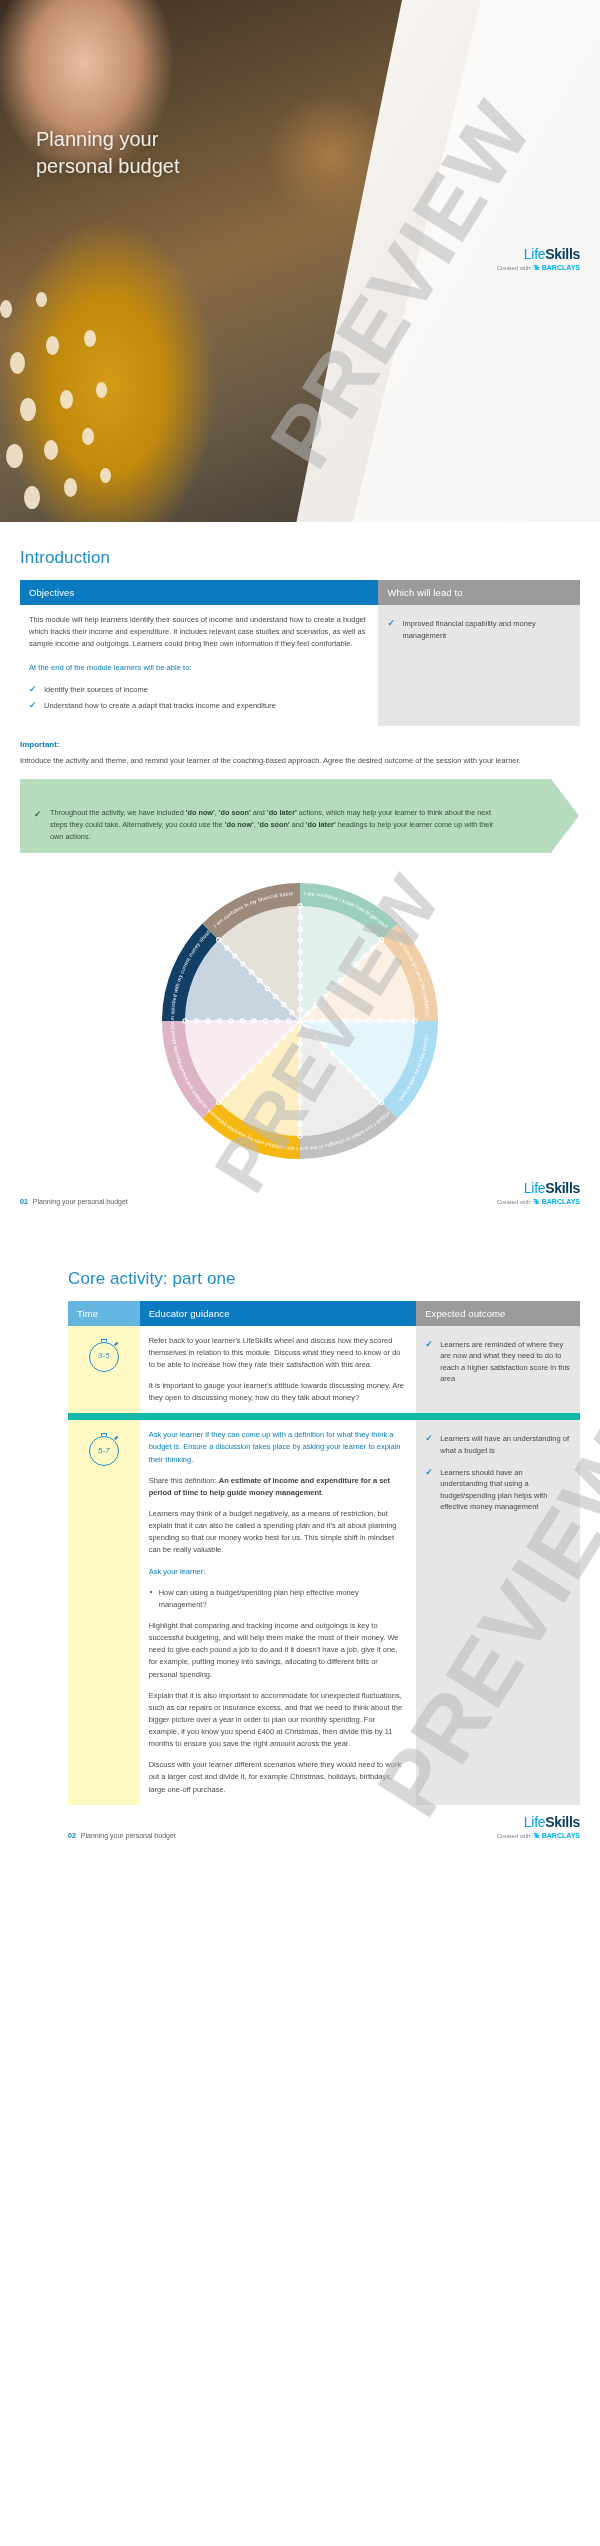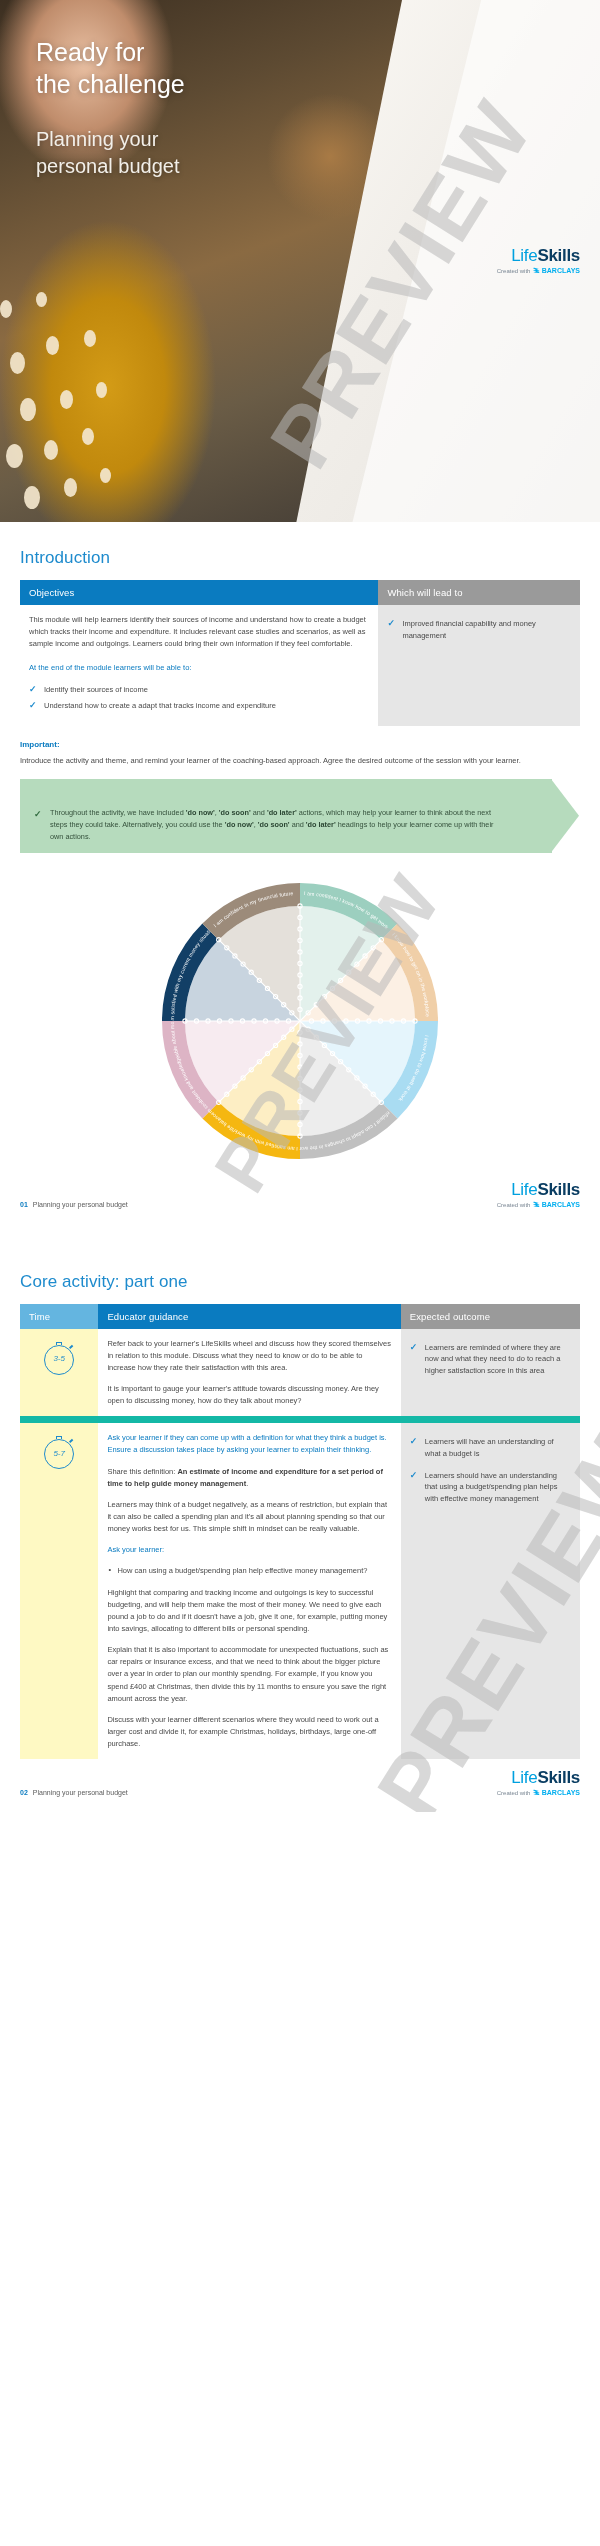--- a/index.html
+++ b/index.html
@@ -56,21 +56,21 @@
 
   
   .wm {
     position:absolute; z-index:4; pointer-events:none;
     color:#b9b9b9; opacity:.55; font-weight:700; letter-spacing:2px;
     transform:rotate(-58deg); transform-origin:center;
     white-space:nowrap; font-family:"Liberation Sans",sans-serif;
   }
 
   
-  .logo-life { font-size:17px; font-weight:300; color:#00a0df; letter-spacing:-0.3px; line-height:1; }
+  .logo-life { font-size:14px; font-weight:300; color:#00a0df; letter-spacing:-0.3px; line-height:1; }
   .logo-life b { font-weight:700; color:#0a3d62; }
   .logo-sub { font-size:6px; color:#7a8794; margin-top:3px; white-space:nowrap; }
   .logo-sub .bc { color:#00aeef; font-weight:700; font-size:7px; }
   .eagle { display:inline-block; width:8px; height:7px; vertical-align:-1px; }
 
   
   .sheet { padding:0 20px; }
   h2.section {
     color:#1e8bcd; font-weight:400; font-size:17px;
     margin:26px 0 12px 0; letter-spacing:.1px;
@@ -167,24 +167,20 @@
       <div class="dot" style="left:82px;top:428px;width:12px;height:17px;"></div>
       <div class="dot" style="left:24px;top:486px;width:16px;height:23px;"></div>
       <div class="dot" style="left:64px;top:478px;width:13px;height:19px;"></div>
       <div class="dot" style="left:100px;top:468px;width:11px;height:15px;"></div>
       <div class="dot" style="left:0px;top:300px;width:12px;height:18px;"></div>
       <div class="dot" style="left:36px;top:292px;width:11px;height:15px;"></div>
     </div>
     <div class="cover-wedge"></div>
     <div class="cover-wedge2"></div>
 
-    <div class="cover-title">
-      <div>Ready for</div>
-      <div>the challenge</div>
-    </div>
     <div class="cover-sub">
       <div>Planning your</div>
       <div>personal budget</div>
     </div>
 
     <div class="wm" style="left:196px; top:235px; font-size:86px;">PREVIEW</div>
 
     <div class="cover-logo">
       <div class="logo-life"><span>Life</span><b>Skills</b></div>
       <div class="logo-sub">
@@ -413,21 +409,21 @@
           <path d="M2 2 L10 7 L2 8 L11 11 L3 13 L18 14 L18 11 L12 9 L19 8 L11 5 L17 4 L6 1 Z" fill="#00aeef"></path>
         </svg>
         <span class="bc">BARCLAYS</span>
       </div>
     </div>
   </div>
 </div>
 
 <div class="pagebreak"></div>
 
-<div class="page" style="position:relative;">
+<div class="page" style="position:relative;padding-left:48px;">
   <div class="sheet">
     <h2 class="section">Core activity: part one</h2>
 
     <table class="tbl">
       <colgroup>
           <col style="width:14%">
           <col style="width:54%">
           <col style="width:32%">
         </colgroup>
       <thead>

